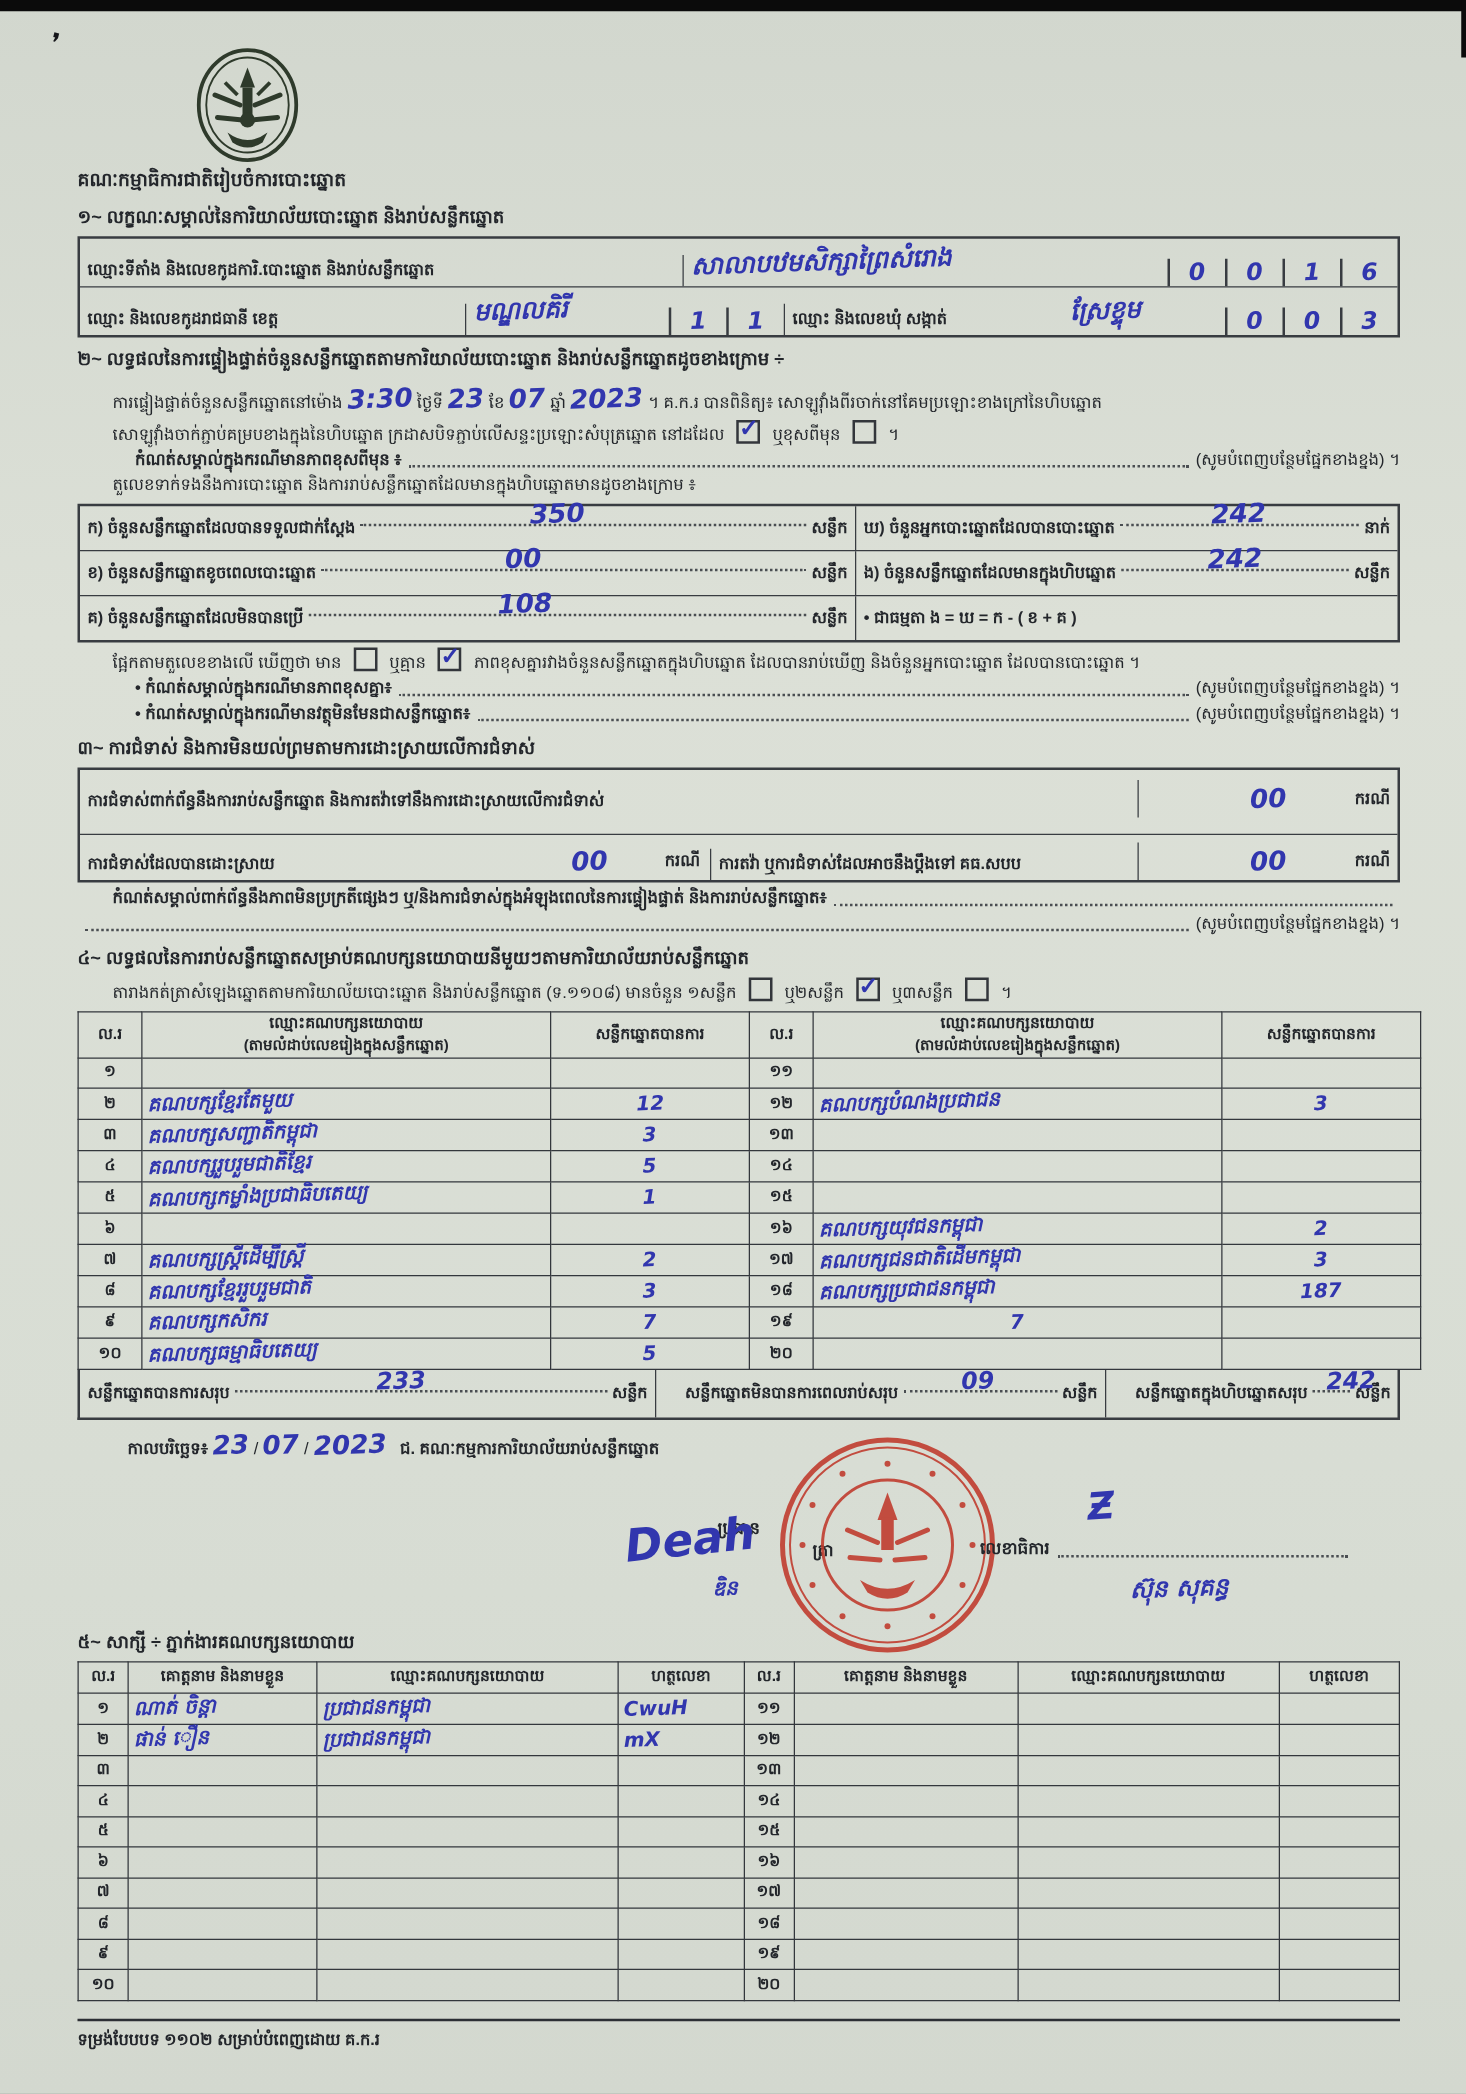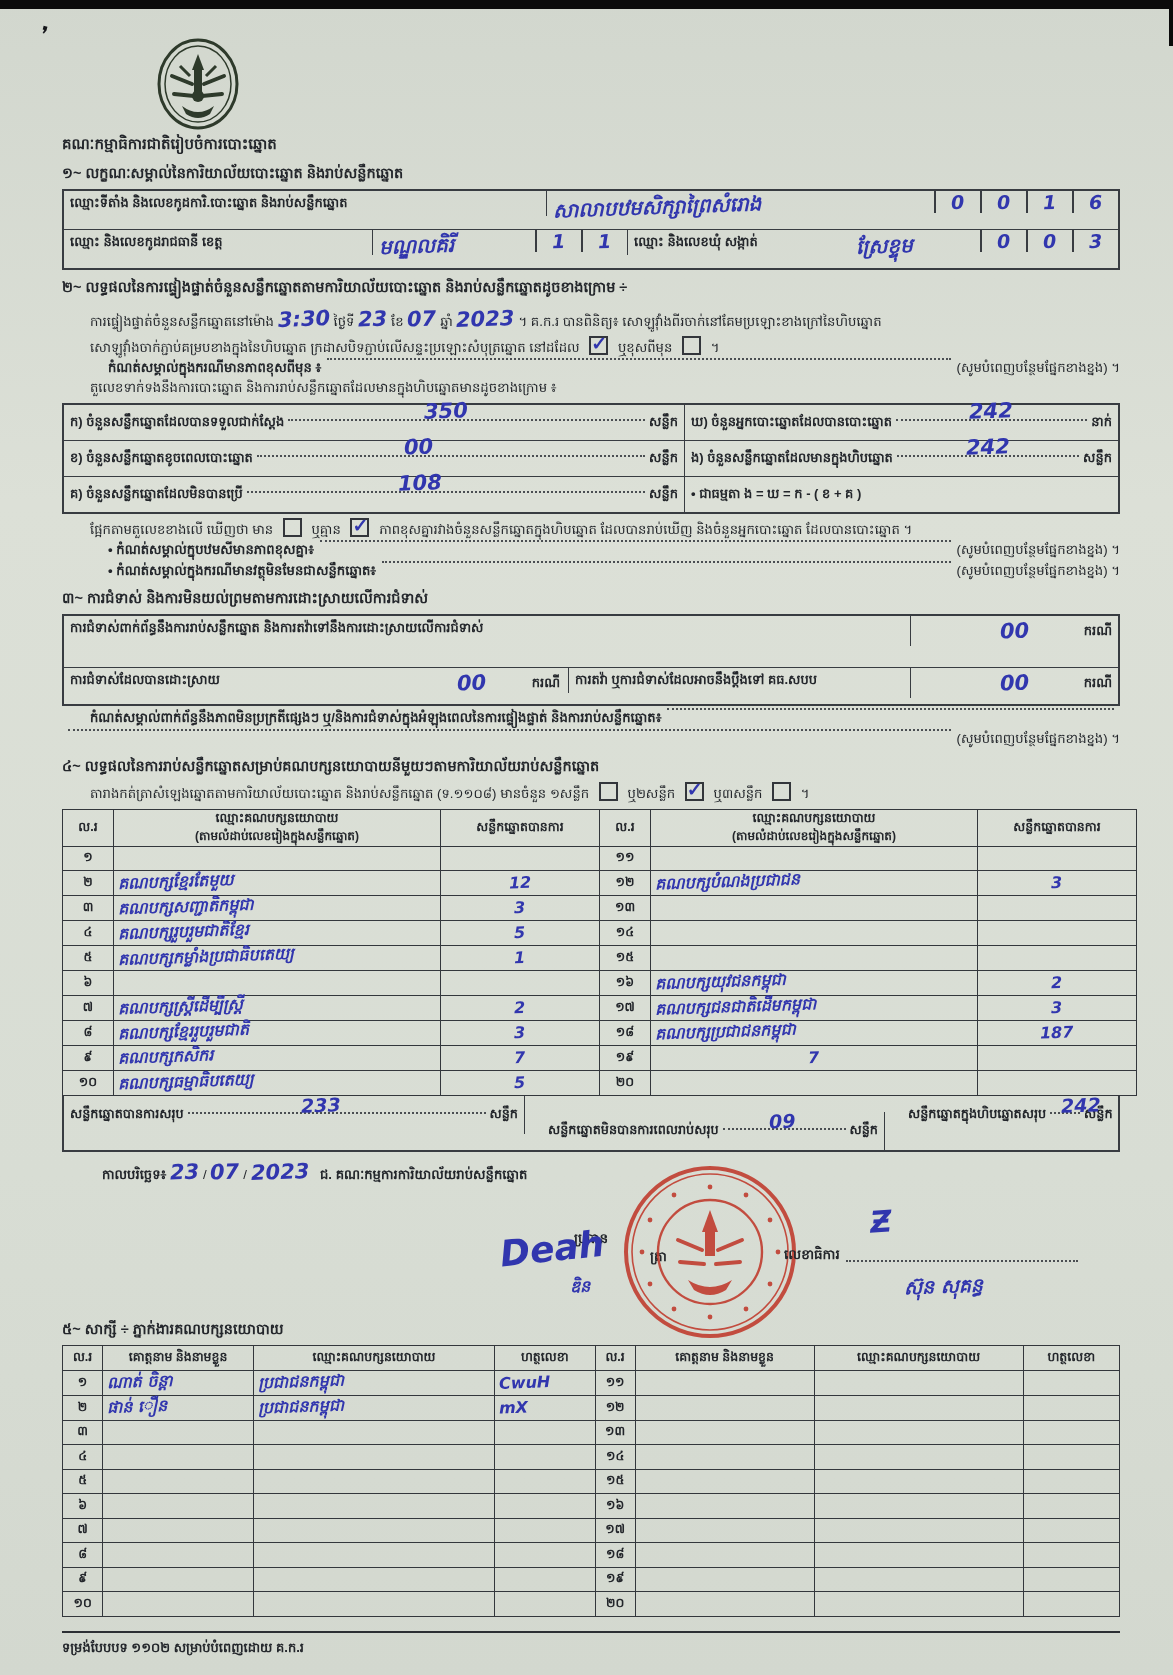--- a/index.html
+++ b/index.html
@@ -14,21 +14,21 @@
   .sechead{font-weight:bold;font-size:14.5px;margin:8px 0 4px 0;}
   .para{font-size:13.2px;line-height:1.55;}
   
   .hw{font-family:"DejaVu Sans",sans-serif;font-style:italic;color:#3136ae;display:inline-block;
       transform:rotate(-2deg);font-weight:bold;}
   .hwbig{font-size:21px;}
   
   .emblem{position:absolute;left:152px;top:36px;}
   
   .box{border:2px solid #383c41;}
-  .frow{display:flex;align-items:flex-start;}
+  .frow{display:flex;align-items:flex-end;}
   .cell{padding:3px 6px;font-size:13px;font-weight:bold;display:flex;align-items:center;}
   .codebox{width:44px;border-left:2px solid #383c41;display:flex;align-items:center;justify-content:center;}
   .codebox .hw{font-size:19px;}
   .dots{flex:1;border-bottom:2px dotted #4a4e52;position:relative;margin:0 4px 4px 4px;min-width:30px;}
   .dots .hwnum{position:absolute;left:38%;top:-20px;font-size:21px;white-space:nowrap;}
   .cb{display:inline-block;width:15px;height:15px;border:2px solid #33363b;vertical-align:-3px;
       margin:0 6px;position:relative;background:transparent;}
   .cb .tick{position:absolute;left:0px;top:-9px;font-size:19px;color:#3136ae;font-weight:bold;font-style:normal;}
   .dotline{border-bottom:2px dotted #4a4e52;flex:1;margin:0 6px 4px 6px;}
   
@@ -54,21 +54,21 @@
   .party .pn{width:318px;}
   .party .pv{width:150px;text-align:center;}
   .party td{height:23px;}
   .party .hw{font-size:16px;white-space:nowrap;}
   .party th{height:30px;}
   .party .sub{font-weight:bold;font-size:12px;}
   
   .totals{display:flex;border:2px solid #383c41;border-top:none;gap:17px;}
   .totals .t{display:flex;align-items:center;font-size:12.8px;font-weight:bold;padding:4px 6px;height:30px;}
   .totals .t1{flex:0 0 448px;border-right:1.6px solid #383c41;}
-  .totals .t2{flex:0 0 330px;border-right:1.6px solid #383c41;margin-top:16px;}
+  .totals .t2{flex:0 0 330px;border-right:1.6px solid #383c41;}
   .totals .t3{flex:1;}
   .totals .dots .hwnum{top:-18px;font-size:19px;}
   
   .sigarea{position:relative;height:124px;}
   .stamp{position:absolute;left:558px;top:-26px;}
   .chair{position:absolute;left:512px;top:26px;font-weight:bold;font-size:13.5px;margin-top:16px;}
   .chairsig{position:absolute;left:438px;top:40px;font-size:36px;transform:rotate(-6deg);}
   .chairsig2{position:absolute;left:508px;top:88px;font-size:16px;}
   .tra{position:absolute;left:588px;top:60px;font-weight:bold;font-size:13.5px;}
   .secr{position:absolute;left:722px;top:58px;font-weight:bold;font-size:13.5px;display:flex;width:300px;}
@@ -228,21 +228,21 @@
     </div>
 
     <div class="para" style="padding-left:28px;margin-top:4px;">
       <span>ផ្អែកតាមតួលេខខាងលើ ឃើញថា មាន</span>
       <span class="cb"><span class="tick"></span></span>
       <span>ឬគ្មាន</span>
       <span class="cb"><span class="tick">✓</span></span>
       <span>ភាពខុសគ្នារវាងចំនួនសន្លឹកឆ្នោតក្នុងហិបឆ្នោត ដែលបានរាប់ឃើញ និងចំនួនអ្នកបោះឆ្នោត ដែលបានបោះឆ្នោត ។</span>
     </div>
     <div class="para frow" style="padding-left:46px;">
-      <span class="b">• កំណត់សម្គាល់ក្នុបឋមសីមានភាពខុសគ្នា៖</span>
+      <span class="b">• កំណត់សម្គាល់ក្នុងករណីមានភាពខុសគ្នា៖</span>
       <span class="dotline"></span>
       <span>(សូមបំពេញបន្ថែមផ្នែកខាងខ្នង) ។</span>
     </div>
     <div class="para frow" style="padding-left:46px;">
       <span class="b">• កំណត់សម្គាល់ក្នុងករណីមានវត្ថុមិនមែនជាសន្លឹកឆ្នោត៖</span>
       <span class="dotline"></span>
       <span>(សូមបំពេញបន្ថែមផ្នែកខាងខ្នង) ។</span>
     </div>
 
     <div class="sechead">៣~ ការជំទាស់ និងការមិនយល់ព្រមតាមការដោះស្រាយលើការជំទាស់</div>

